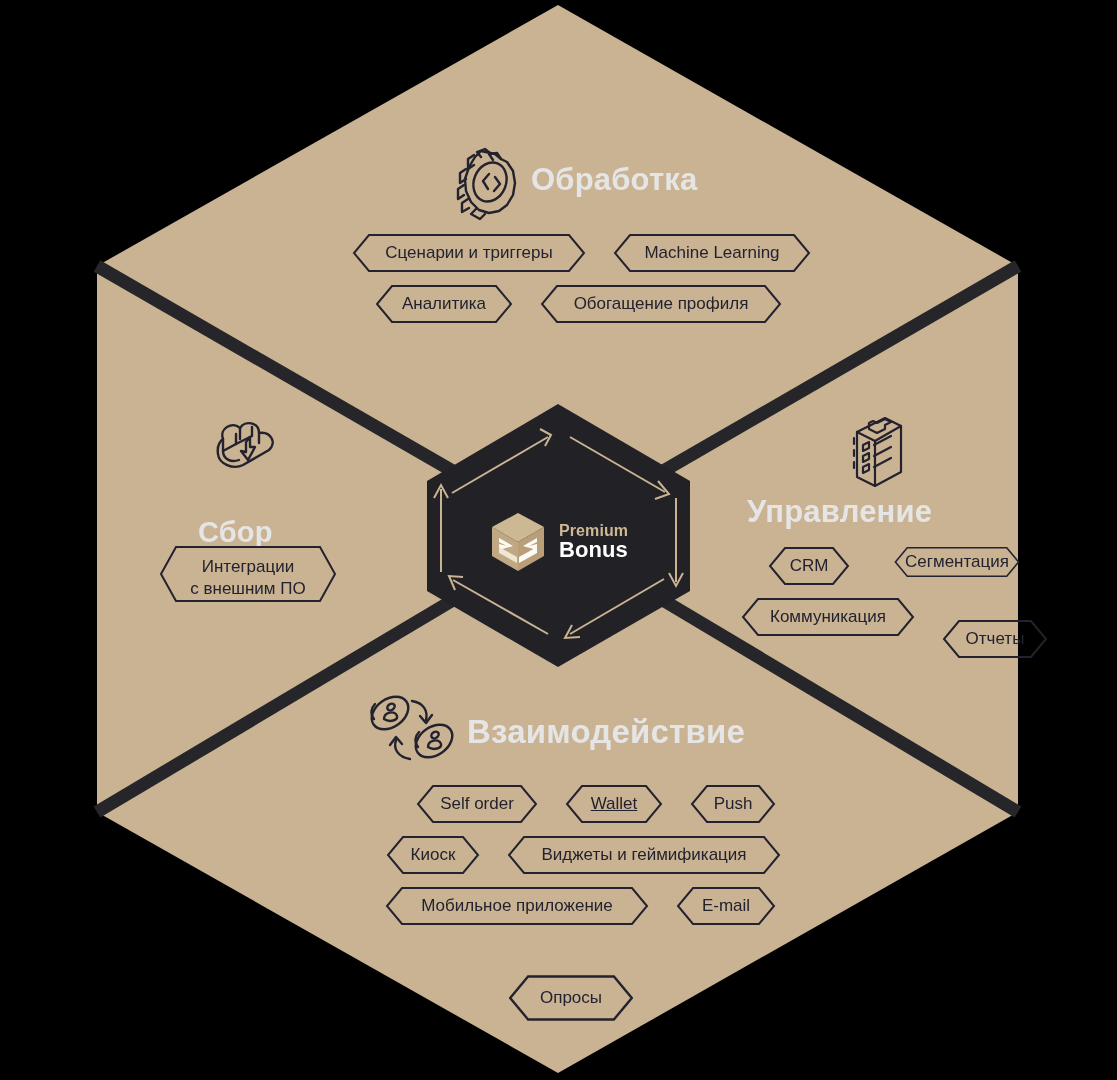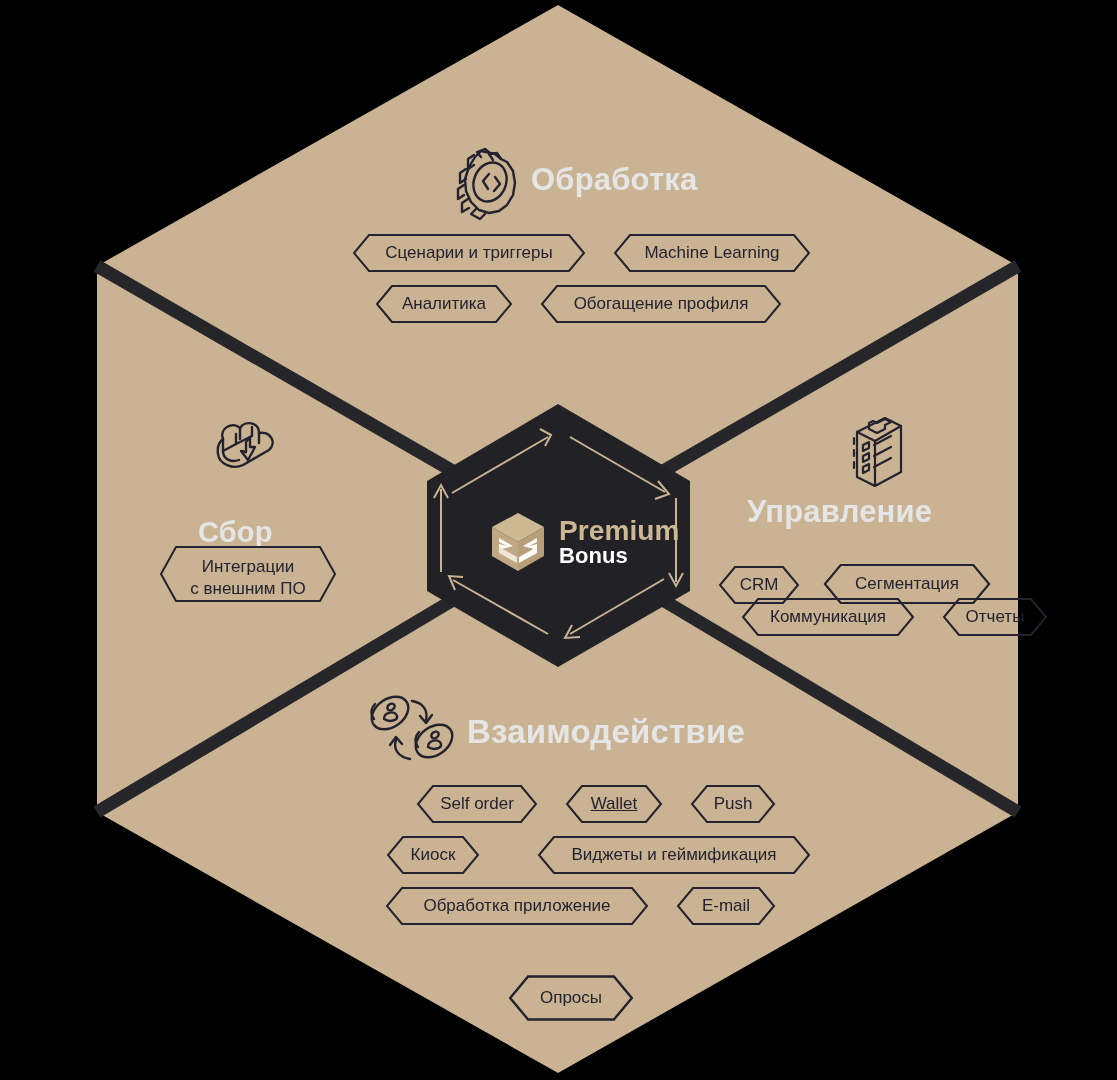--- a/index.html
+++ b/index.html
@@ -13,46 +13,46 @@
   .sect-title{
     position:absolute;color:#e5e5e5;font-weight:700;
     letter-spacing:.2px;white-space:nowrap;
   }
   #title-processing{font-size:31px;left:531px;top:162px;}
   #title-collection{font-size:29px;left:198px;top:494px;margin-top:22px;}
   #title-management{font-size:31px;left:747px;top:494px;}
   #title-interaction{font-size:33px;left:467px;top:713px;}
 
   
-  .tagrow{position:absolute;display:flex;align-items:flex-end;}
+  .tagrow{position:absolute;display:flex;align-items:flex-start;}
   .tag{
     position:relative;display:inline-flex;align-items:center;justify-content:center;
     color:#23222e;font-size:17px;white-space:nowrap;line-height:1.15;
     padding:0 10px;height:38px;margin-right:9px;
   }
   .tag .txt{position:relative;z-index:2;padding:0 6px;text-align:center;}
   .tag .hexbd{position:absolute;left:0;top:0;width:100%;height:100%;z-index:1;}
   .tag.two-line{height:56px;}
   .tag.two-line .txt{line-height:1.25;margin-top:7px;}
 
   
   #row-proc-1{left:343px;top:234px;}
   #row-proc-2{left:366px;top:285px;}
   #row-coll-1{left:150px;top:546px;}
-  #row-mgmt-1{left:709px;top:547px;}
+  #row-mgmt-1{left:759px;top:547px;}
   #row-mgmt-2{left:732px;top:598px;}
   #row-int-1{left:407px;top:785px;}
-  #row-int-2{left:377px;top:836px;gap:30px;}
+  #row-int-2{left:377px;top:836px;}
   #row-int-3{left:376px;top:887px;}
   #row-int-4{left:509px;top:938px;}
 
   
   #center-logo{position:absolute;left:489px;top:511px;display:flex;align-items:center;}
   #logo-word{margin-left:12px;line-height:1.0;}
-  #logo-premium{color:#cdb894;font-size:28px;font-weight:700;letter-spacing:.1px;}
+  #logo-premium{color:#cdb894;font-size:16px;font-weight:700;letter-spacing:.1px;}
   #logo-bonus{color:#ffffff;font-size:22px;font-weight:700;letter-spacing:.1px;}
 </style>
 </head>
 <body>
 
 <div id="stage">
 
   <svg class="layer" viewBox="0 0 1117 1080">
 
     <polygon points="558,5 1018,266 1018,812 558,1073 97,812 97,266" fill="#c9b393"></polygon>
@@ -198,35 +198,35 @@
         </span>
       </div>
     </div>
   <div class="tagrow" id="row-mgmt-1">
       <div class="tag" style="width: 80px; height: 38px;">
         <svg class="hexbd" width="80" height="38" viewBox="0 0 80 38">
             <polygon points="16,1 64,1 79,19 64,37 16,37 1,19" fill="none" stroke="#23222e" stroke-width="2"></polygon>
         </svg>
         <span class="txt">CRM</span>
       </div>
-      <div class="tag" style="width: 158px; height: 40px; margin-top: 17px;">
+      <div class="tag" style="width: 158px; height: 30px;">
         <svg class="hexbd" width="158" height="38" viewBox="0 0 158 38">
             <polygon points="16,1 142,1 157,19 142,37 16,37 1,19" fill="none" stroke="#23222e" stroke-width="2"></polygon>
         </svg>
         <span class="txt">Сегментация</span>
       </div>
     </div>
   <div class="tagrow" id="row-mgmt-2">
       <div class="tag" style="width: 172px; height: 38px;">
         <svg class="hexbd" width="172" height="38" viewBox="0 0 172 38">
             <polygon points="16,1 156,1 171,19 156,37 16,37 1,19" fill="none" stroke="#23222e" stroke-width="2"></polygon>
         </svg>
         <span class="txt">Коммуникация</span>
       </div>
-      <div class="tag" style="width: 104px; height: 38px;">
+      <div class="tag" style="width: 104px; height: 38px; margin-top: 22px;">
         <svg class="hexbd" width="104" height="38" viewBox="0 0 104 38">
             <polygon points="16,1 88,1 103,19 88,37 16,37 1,19" fill="none" stroke="#23222e" stroke-width="2"></polygon>
         </svg>
         <span class="txt">Отчеты</span>
       </div>
     </div>
   <div class="tagrow" id="row-int-1">
       <div class="tag" style="width: 120px; height: 38px;">
         <svg class="hexbd" width="120" height="38" viewBox="0 0 120 38">
             <polygon points="16,1 104,1 119,19 104,37 16,37 1,19" fill="none" stroke="#23222e" stroke-width="2"></polygon>
@@ -258,21 +258,21 @@
             <polygon points="16,1 256,1 271,19 256,37 16,37 1,19" fill="none" stroke="#23222e" stroke-width="2"></polygon>
         </svg>
         <span class="txt">Виджеты и геймификация</span>
       </div>
     </div>
   <div class="tagrow" id="row-int-3">
       <div class="tag" style="width: 262px; height: 38px;">
         <svg class="hexbd" width="262" height="38" viewBox="0 0 262 38">
             <polygon points="16,1 246,1 261,19 246,37 16,37 1,19" fill="none" stroke="#23222e" stroke-width="2"></polygon>
         </svg>
-        <span class="txt">Обработка приложение</span>
+        <span class="txt">Мобильное приложение</span>
       </div>
       <div class="tag" style="width: 98px; height: 38px;">
         <svg class="hexbd" width="98" height="38" viewBox="0 0 98 38">
             <polygon points="16,1 82,1 97,19 82,37 16,37 1,19" fill="none" stroke="#23222e" stroke-width="2"></polygon>
         </svg>
         <span class="txt">E-mail</span>
       </div>
     </div>
   <div class="tagrow" id="row-int-4">
       <div class="tag" style="width: 104px; height: 56px; margin-top: 32px;">

